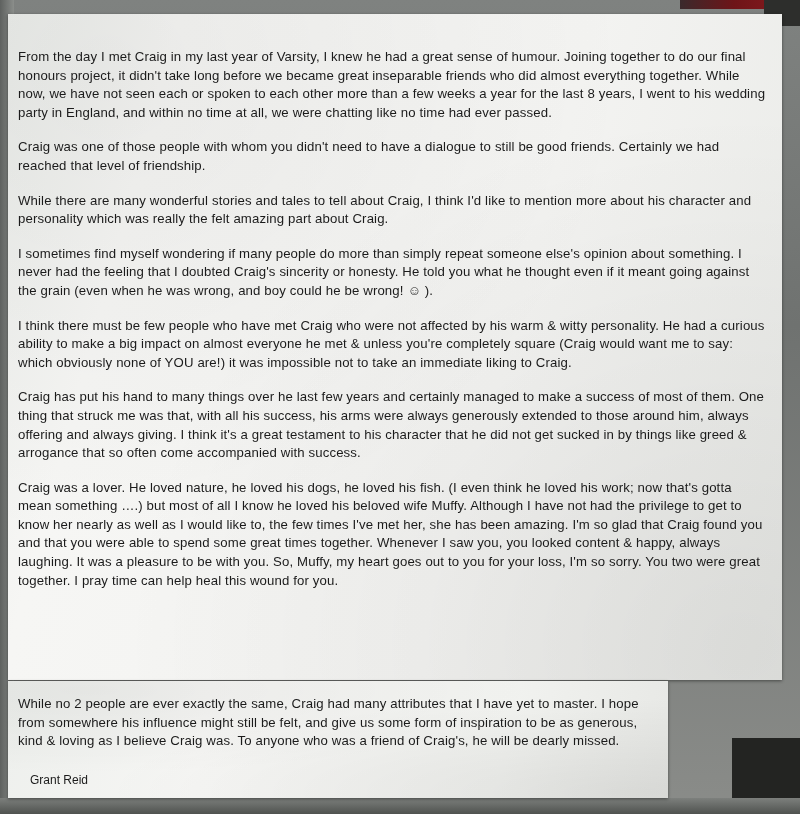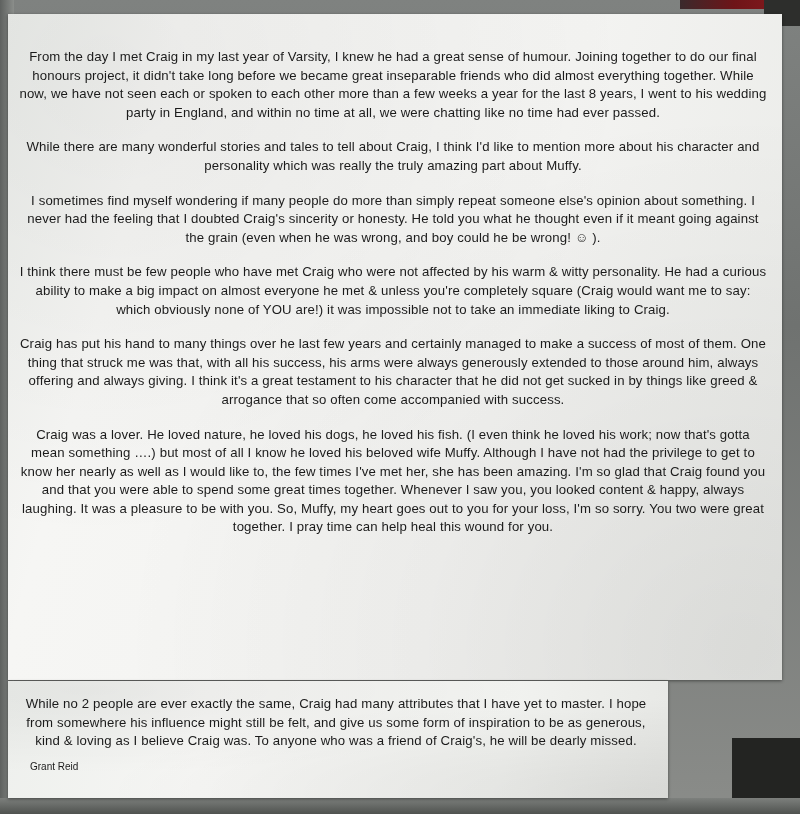--- a/index.html
+++ b/index.html
@@ -86,29 +86,28 @@
   }
 
   .text-block {
     position: absolute;
     left: 10px;
     right: 14px;
     color: #1b1b1b;
     font-size: 13.2px;
     line-height: 18.6px;
     letter-spacing: 0.01em;
-    text-align: center;
   }
   #body-text { top: 34px; }
   #closing-text { top: 14px; }
   #signature-line {
     position: absolute;
     left: 22px;
-    top: 80px;
-    font-size: 10px;
+    top: 92px;
+    font-size: 12px;
     color: #1b1b1b;
   }
 
   p.para {
     margin: 0 0 16px 0;
   }
   p.para:last-child { margin-bottom: 0; }
 
   
   .paper-shade {
@@ -128,21 +127,22 @@
   <div class="edge-left"></div>
   <div class="corner-red"></div>
   <div class="corner-dark-tr"></div>
   <div class="dark-strip-bottom-right"></div>
   <div class="edge-bottom"></div>
 
   <div class="paper" id="sheet-main">
     <div class="paper-shade"></div>
     <div class="text-block" id="body-text">
       <p class="para">From the day I met Craig in my last year of Varsity, I knew he had a great sense of humour. Joining together to do our final honours project, it didn't take long before we became great inseparable friends who did almost everything together. While now, we have not seen each or spoken to each other more than a few weeks a year for the last 8 years, I went to his wedding party in England, and within no time at all, we were chatting like no time had ever passed.</p>
-      <p class="para">While there are many wonderful stories and tales to tell about Craig, I think I'd like to mention more about his character and personality which was really the truly amazing part about Muffy.</p>
+      <p class="para">Craig was one of those people with whom you didn't need to have a dialogue to still be good friends. Certainly we had reached that level of friendship.</p>
+      <p class="para">While there are many wonderful stories and tales to tell about Craig, I think I'd like to mention more about his character and personality which was really the felt amazing part about Craig.</p>
       <p class="para">I sometimes find myself wondering if many people do more than simply repeat someone else's opinion about something. I never had the feeling that I doubted Craig's sincerity or honesty. He told you what he thought even if it meant going against the grain (even when he was wrong, and boy could he be wrong! ☺ ).</p>
       <p class="para">I think there must be few people who have met Craig who were not affected by his warm &amp; witty personality. He had a curious ability to make a big impact on almost everyone he met &amp; unless you're completely square (Craig would want me to say: which obviously none of YOU are!) it was impossible not to take an immediate liking to Craig.</p>
       <p class="para">Craig has put his hand to many things over he last few years and certainly managed to make a success of most of them. One thing that struck me was that, with all his success, his arms were always generously extended to those around him, always offering and always giving. I think it's a great testament to his character that he did not get sucked in by things like greed &amp; arrogance that so often come accompanied with success.</p>
       <p class="para">Craig was a lover. He loved nature, he loved his dogs, he loved his fish. (I even think he loved his work; now that's gotta mean something ….) but most of all I know he loved his beloved wife Muffy. Although I have not had the privilege to get to know her nearly as well as I would like to, the few times I've met her, she has been amazing.  I'm so glad that Craig found you and that you were able to spend some great times together. Whenever I saw you, you looked content &amp; happy, always laughing. It was a pleasure to be with you. So, Muffy, my heart goes out to you for your loss, I'm so sorry. You two were great together. I pray time can help heal this wound for you.</p>
     </div>
   </div>
 
   <div class="paper" id="sheet-lower">
     <div class="paper-shade"></div>
     <div class="text-block" id="closing-text">

